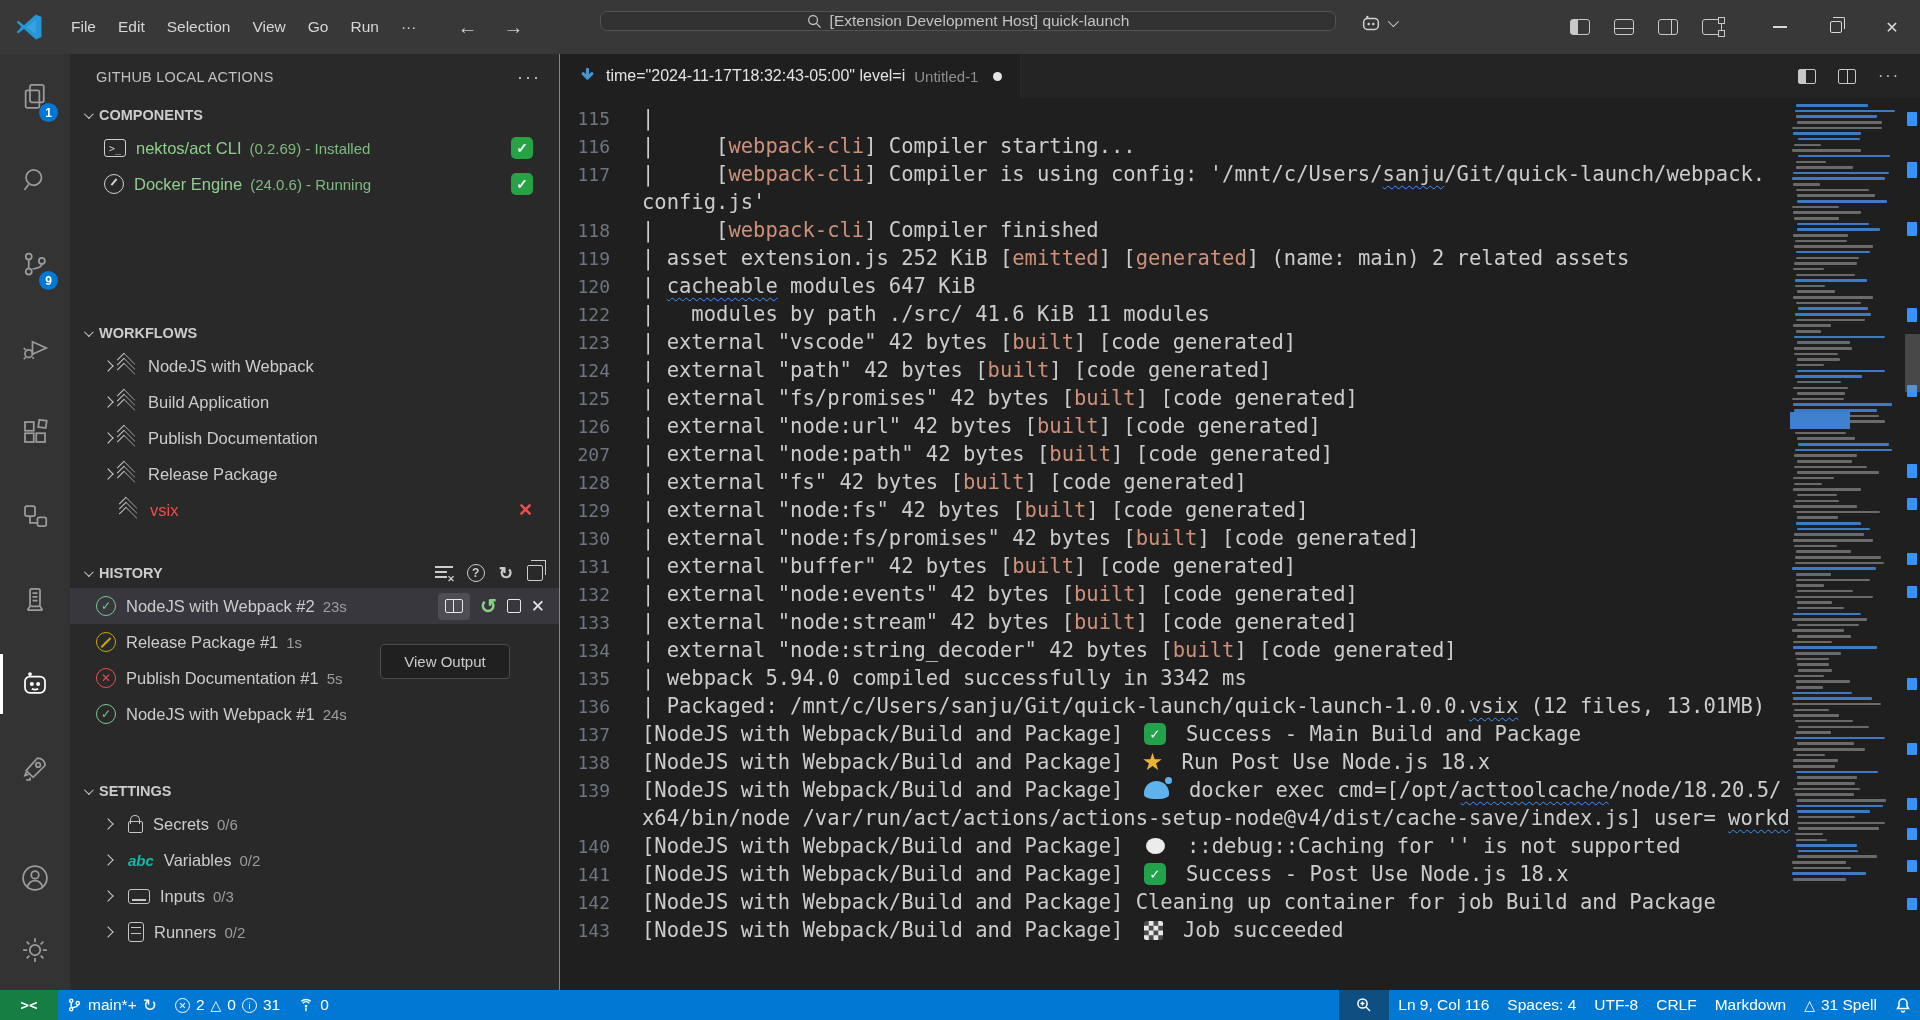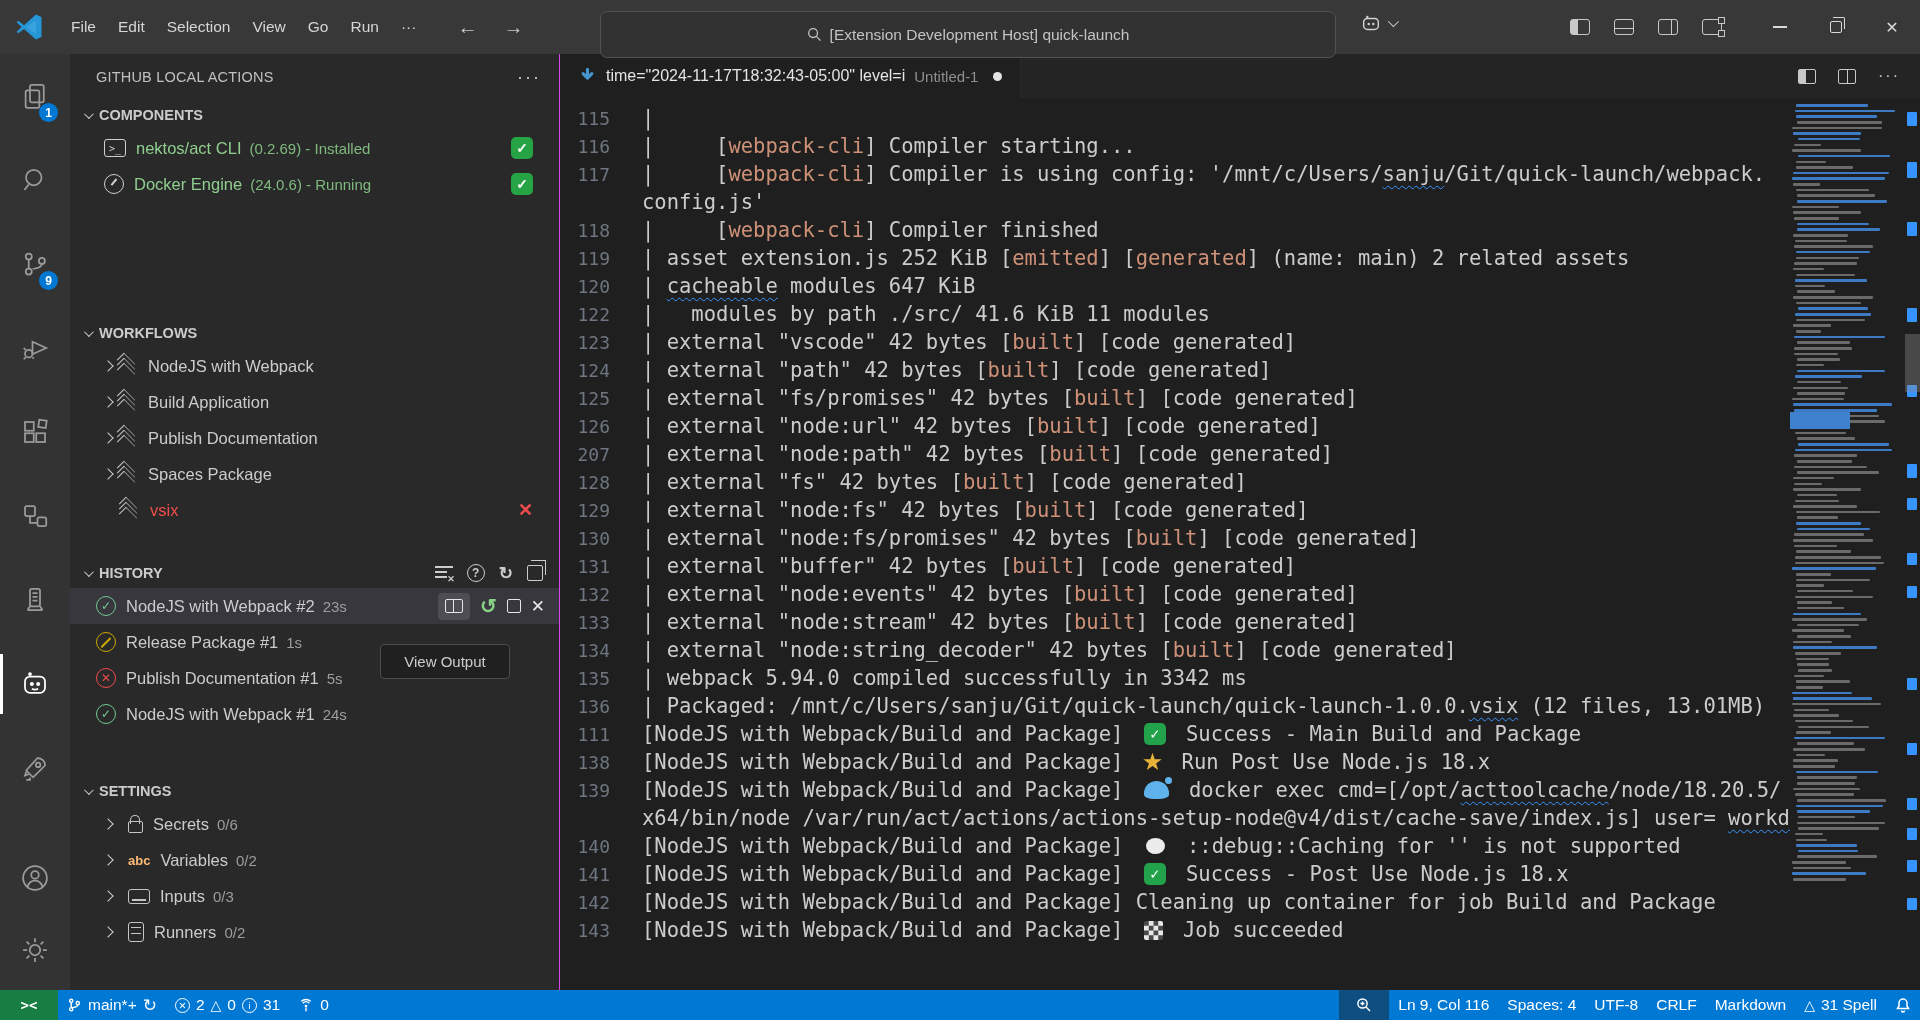--- a/index.html
+++ b/index.html
@@ -7,21 +7,21 @@
               font-family:"Liberation Sans", sans-serif; }
   .window { width:1920px; height:1020px; display:flex; flex-direction:column; }
 
   
   .titlebar { height:54px; background:#383838; display:flex; align-items:center; position:relative; color:#cccccc; flex:0 0 auto; }
   .vscode-logo { width:30px; height:30px; margin:0 16px 0 14px; }
   .menus { display:flex; }
   .menu-item { padding:6px 11px; font-size:15.5px; color:#d6d6d6; border-radius:6px; cursor:default; }
   .nav-arrows { display:flex; margin-left:26px; gap:18px; color:#cccccc; font-size:20px; }
   .nav-arrow { width:28px; text-align:center; }
-  .searchbox { position:absolute; left:600px; top:11px; width:736px; height:47px; background:#323232;
+  .searchbox { position:absolute; left:600px; top:11px; width:736px; height:20px; background:#323232;
                border:1px solid #525252; border-radius:7px; display:flex; align-items:center; justify-content:center;
                color:#c3c3c3; font-size:15.5px; gap:8px; }
   .copilot { position:absolute; left:1360px; top:12px; display:flex; align-items:center; gap:6px; }
   .tb-right { position:absolute; right:0; top:0; height:54px; display:flex; align-items:center; }
   .layout-icons { display:flex; gap:24px; margin-right:30px; }
   .win-controls { display:flex; height:54px; }
   .win-btn { width:56px; height:54px; display:flex; align-items:center; justify-content:center; color:#d8d8d8; font-size:16px; }
   .min-line { width:14px; height:1.6px; background:#d8d8d8; }
   .restore-sq { width:12px; height:12px; border:1.4px solid #d8d8d8; border-radius:2px; position:relative; }
   .restore-sq::before { content:""; position:absolute; left:2px; top:-5px; width:11px; height:11px;
@@ -91,21 +91,21 @@
                  transform:rotate(45deg) scale(1,.62); }
   .ic-layers i:nth-child(1){ top:-2px; } .ic-layers i:nth-child(2){ top:3px; } .ic-layers i:nth-child(3){ top:8px; }
 
   .ic-term { width:22px; height:18px; border:1.6px solid #cfcfcf; border-radius:3px; color:#cfcfcf; font-size:10px;
              font-family:"DejaVu Sans Mono",monospace; display:flex; align-items:center; justify-content:center; flex:0 0 auto;}
   .ic-meter { width:20px; height:20px; border:1.6px solid #cfcfcf; border-radius:50%; position:relative; flex:0 0 auto;}
   .ic-meter::after { content:""; position:absolute; left:8px; top:3px; width:1.8px; height:8px; background:#cfcfcf; transform:rotate(40deg); }
   .ic-lock { width:15px; height:12px; border:1.6px solid #c5c5c5; border-radius:2px; position:relative; margin-top:6px; flex:0 0 auto;}
   .ic-lock::before { content:""; position:absolute; left:1.4px; top:-7px; width:8px; height:8px; border:1.6px solid #c5c5c5;
                      border-bottom:none; border-radius:5px 5px 0 0; }
-  .ic-abc { font-size:13px; font-weight:bold; color:#fdba74; letter-spacing:0; flex:0 0 auto;}
+  .ic-abc { font-size:15px; font-weight:bold; color:#14b8a6; letter-spacing:0; flex:0 0 auto;font-style:italic;}
   .ic-kbd { width:22px; height:15px; border:1.6px solid #c5c5c5; border-radius:3px; position:relative; flex:0 0 auto;}
   .ic-kbd::after { content:""; position:absolute; left:3px; right:3px; bottom:2px; height:2px; background:#c5c5c5; }
   .ic-server { width:16px; height:20px; border:1.6px solid #c5c5c5; border-radius:3px; position:relative; flex:0 0 auto;}
   .ic-server::after { content:""; position:absolute; left:2px; right:2px; top:4px; height:5px;
                       border-top:1.5px solid #c5c5c5; border-bottom:1.5px solid #c5c5c5; }
   .hdr-ico { color:#cccccc; font-size:17px; line-height:1; }
   .q-circle { width:18px; height:18px; border:1.5px solid #ccc; border-radius:50%; font-size:12px; display:flex; align-items:center; justify-content:center; }
   .clearlog { width:18px; height:14px; position:relative; }
   .clearlog i { position:absolute; left:0; height:1.8px; background:#ccc; }
   .clearlog i:nth-child(1){ top:0; width:18px; } .clearlog i:nth-child(2){ top:5px; width:12px; } .clearlog i:nth-child(3){ top:10px; width:12px; }
@@ -369,21 +369,21 @@
             </span>
             <span class="label">Publish Documentation</span>
           </div>
           <div class="row">
             <span class="chev right"></span>
             <span class="ic-layers">
               <i></i>
               <i></i>
               <i></i>
             </span>
-            <span class="label">Spaces Package</span>
+            <span class="label">Release Package</span>
           </div>
           <div class="row">
             <span class="indent"></span>
             <span class="ic-layers">
               <i></i>
               <i></i>
               <i></i>
             </span>
             <span class="label red">vsix</span>
             <span class="red" style="position: absolute; right: 26px; font-size: 18px; font-weight: bold;">✕</span>
@@ -504,21 +504,21 @@
             <div class="code-row"><span class="ln">207</span><span class="code"><span>| external "node:path" 42 bytes [</span><span class="tok-o">built</span><span>] [code generated]</span></span></div>
             <div class="code-row"><span class="ln">128</span><span class="code"><span>| external "fs" 42 bytes [</span><span class="tok-o">built</span><span>] [code generated]</span></span></div>
             <div class="code-row"><span class="ln">129</span><span class="code"><span>| external "node:fs" 42 bytes [</span><span class="tok-o">built</span><span>] [code generated]</span></span></div>
             <div class="code-row"><span class="ln">130</span><span class="code"><span>| external "node:fs/promises" 42 bytes [</span><span class="tok-o">built</span><span>] [code generated]</span></span></div>
             <div class="code-row"><span class="ln">131</span><span class="code"><span>| external "buffer" 42 bytes [</span><span class="tok-o">built</span><span>] [code generated]</span></span></div>
             <div class="code-row"><span class="ln">132</span><span class="code"><span>| external "node:events" 42 bytes [</span><span class="tok-o">built</span><span>] [code generated]</span></span></div>
             <div class="code-row"><span class="ln">133</span><span class="code"><span>| external "node:stream" 42 bytes [</span><span class="tok-o">built</span><span>] [code generated]</span></span></div>
             <div class="code-row"><span class="ln">134</span><span class="code"><span>| external "node:string_decoder" 42 bytes [</span><span class="tok-o">built</span><span>] [code generated]</span></span></div>
             <div class="code-row"><span class="ln">135</span><span class="code"><span>| webpack 5.94.0 compiled successfully in 3342 ms</span></span></div>
             <div class="code-row"><span class="ln">136</span><span class="code"><span>| Packaged: /mnt/c/Users/sanju/Git/quick-launch/quick-launch-1.0.0.</span><span class="tok-s">vsix</span><span> (12 files, 13.01MB)</span></span></div>
-            <div class="code-row"><span class="ln">111</span><span class="code"><span>[NodeJS with Webpack/Build and Package] </span><span class="ic-check">✓</span><span> Success - Main Build and Package</span></span></div>
+            <div class="code-row"><span class="ln">137</span><span class="code"><span>[NodeJS with Webpack/Build and Package] </span><span class="ic-check">✓</span><span> Success - Main Build and Package</span></span></div>
             <div class="code-row"><span class="ln">138</span><span class="code"><span>[NodeJS with Webpack/Build and Package] </span><span class="ic-star">★</span><span> Run Post Use Node.js 18.x</span></span></div>
             <div class="code-row"><span class="ln">139</span><span class="code"><span>[NodeJS with Webpack/Build and Package] </span><span class="ic-whale"></span><span> docker exec cmd=[/opt/</span><span class="tok-s">acttoolcache</span><span>/node/18.20.5/</span></span></div>
             <div class="code-row"><span class="ln"></span><span class="code"><span>x64/bin/node /var/run/act/actions/actions-setup-node@v4/dist/cache-save/index.js] user= </span><span class="tok-s">workdir=</span></span></div>
             <div class="code-row"><span class="ln">140</span><span class="code"><span>[NodeJS with Webpack/Build and Package] </span><span class="ic-speech"></span><span> ::debug::Caching for '' is not supported</span></span></div>
             <div class="code-row"><span class="ln">141</span><span class="code"><span>[NodeJS with Webpack/Build and Package] </span><span class="ic-check">✓</span><span> Success - Post Use Node.js 18.x</span></span></div>
             <div class="code-row"><span class="ln">142</span><span class="code"><span>[NodeJS with Webpack/Build and Package] Cleaning up container for job Build and Package</span></span></div>
             <div class="code-row"><span class="ln">143</span><span class="code"><span>[NodeJS with Webpack/Build and Package] </span><span class="ic-flag"></span><span> Job succeeded</span></span></div>
           </div>
         <div class="minimap">
           <div class="mm-canvas" id="mm-canvas">

